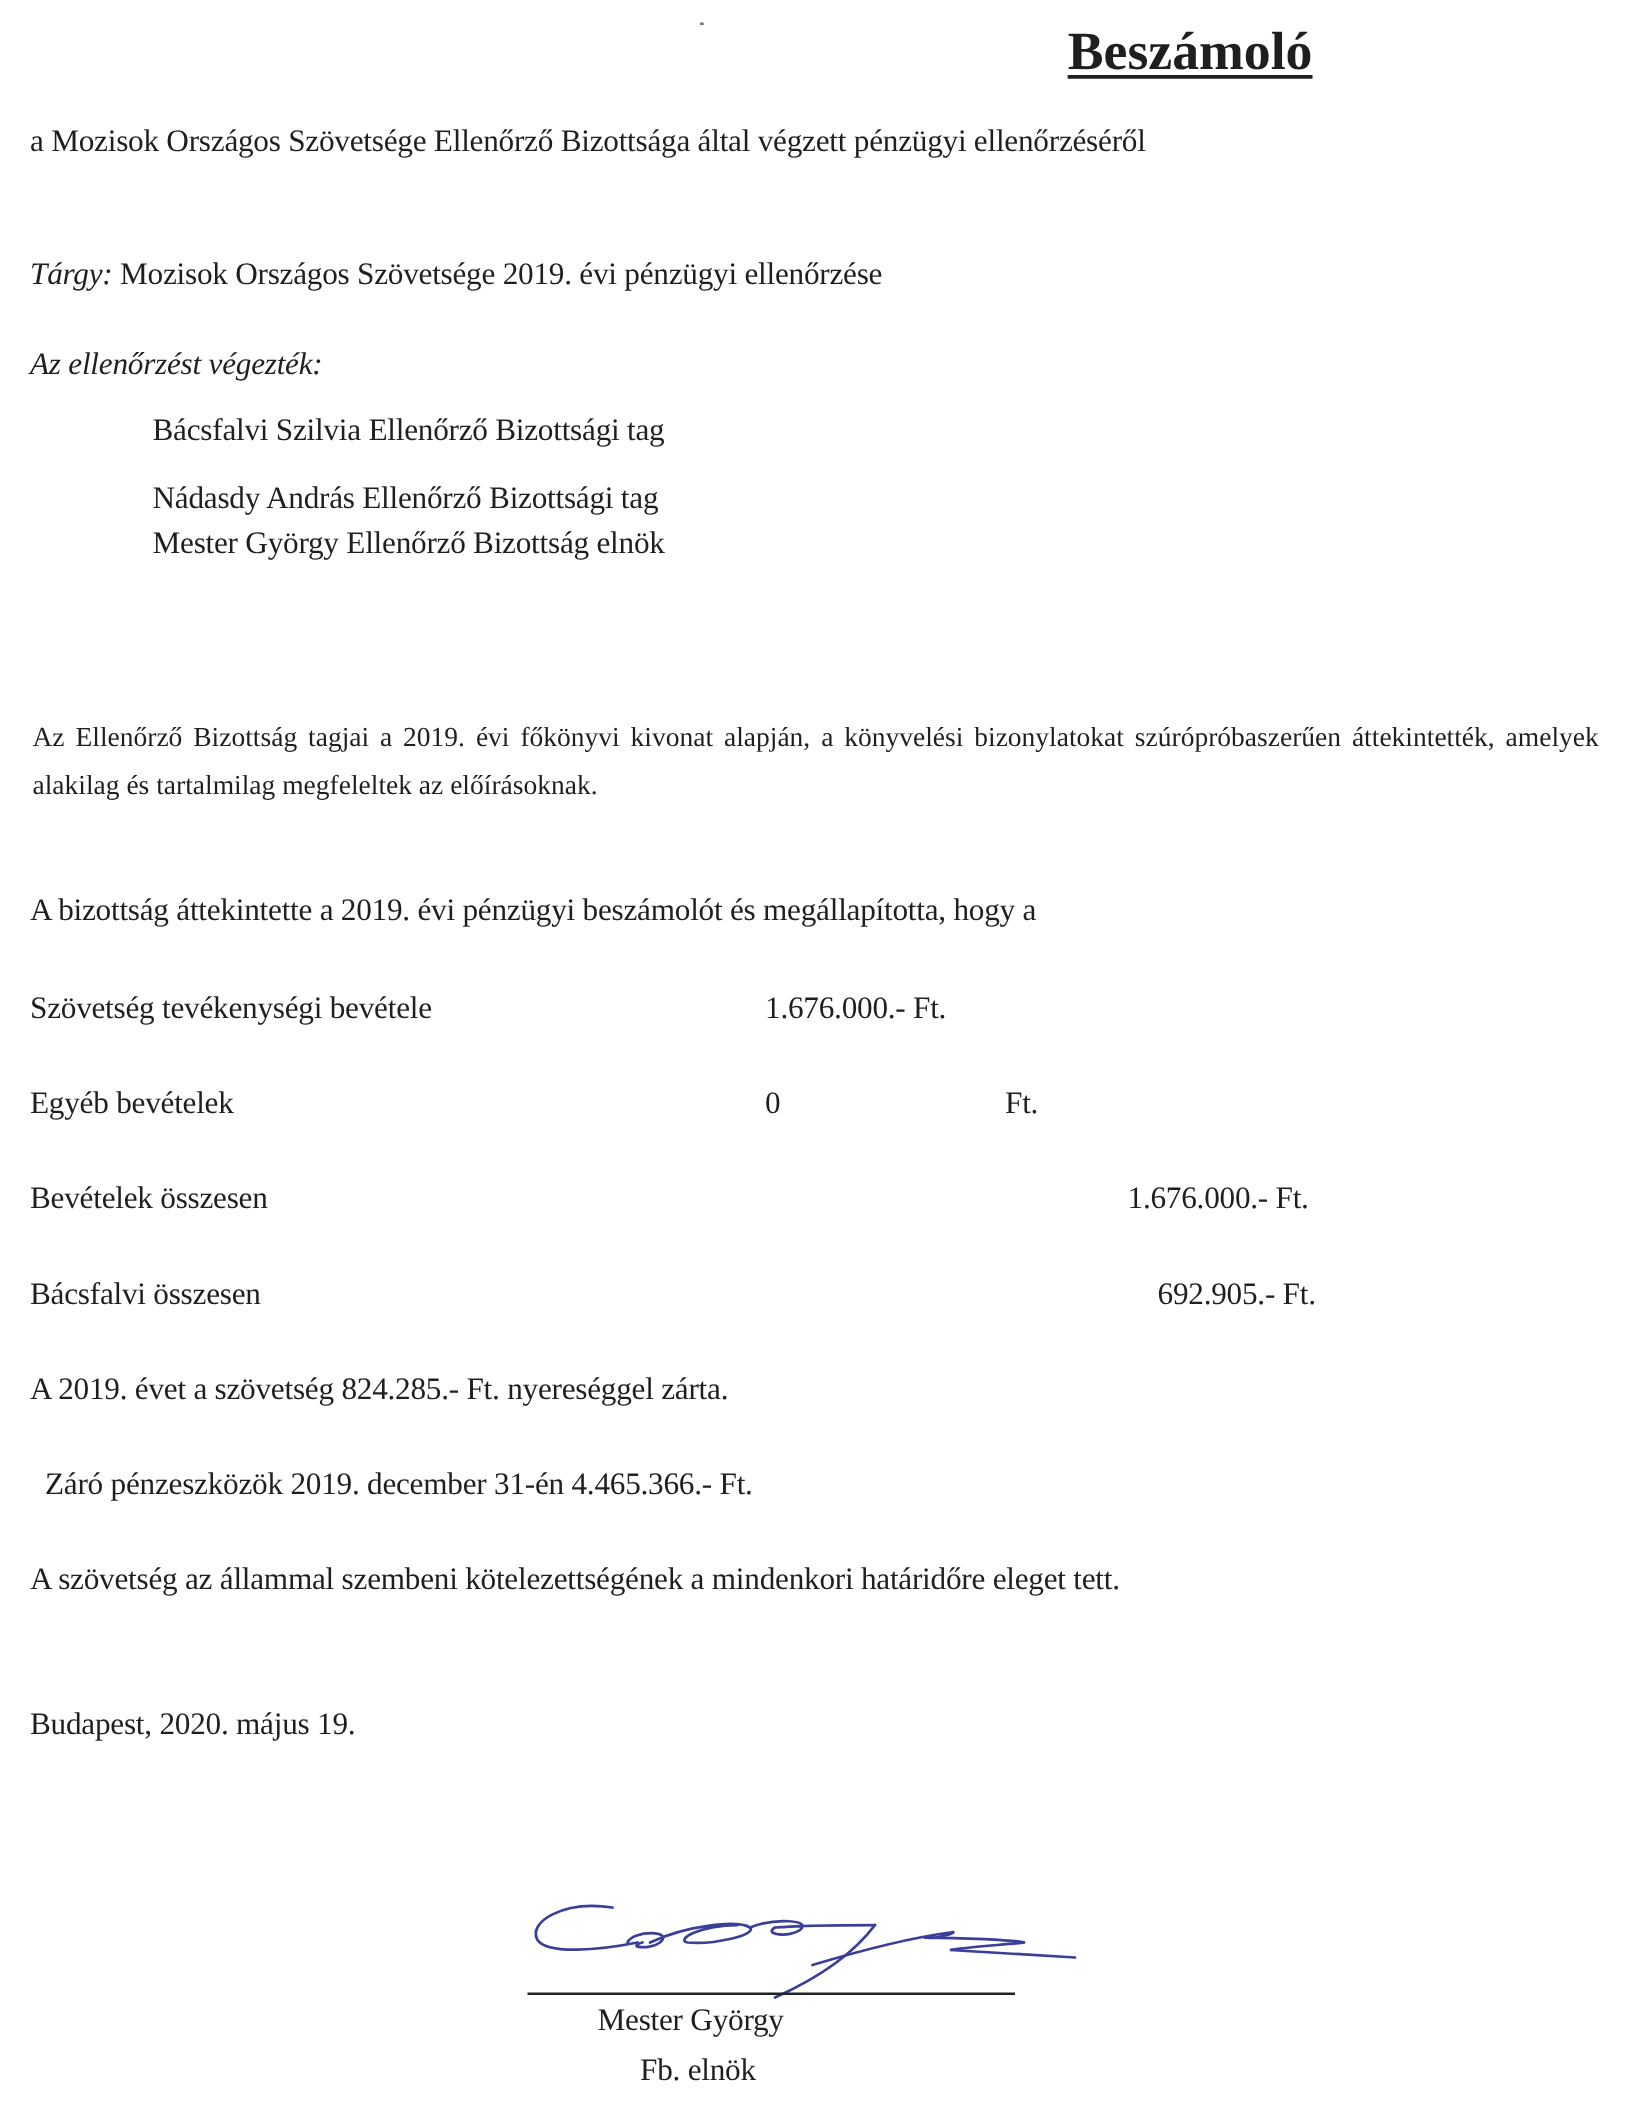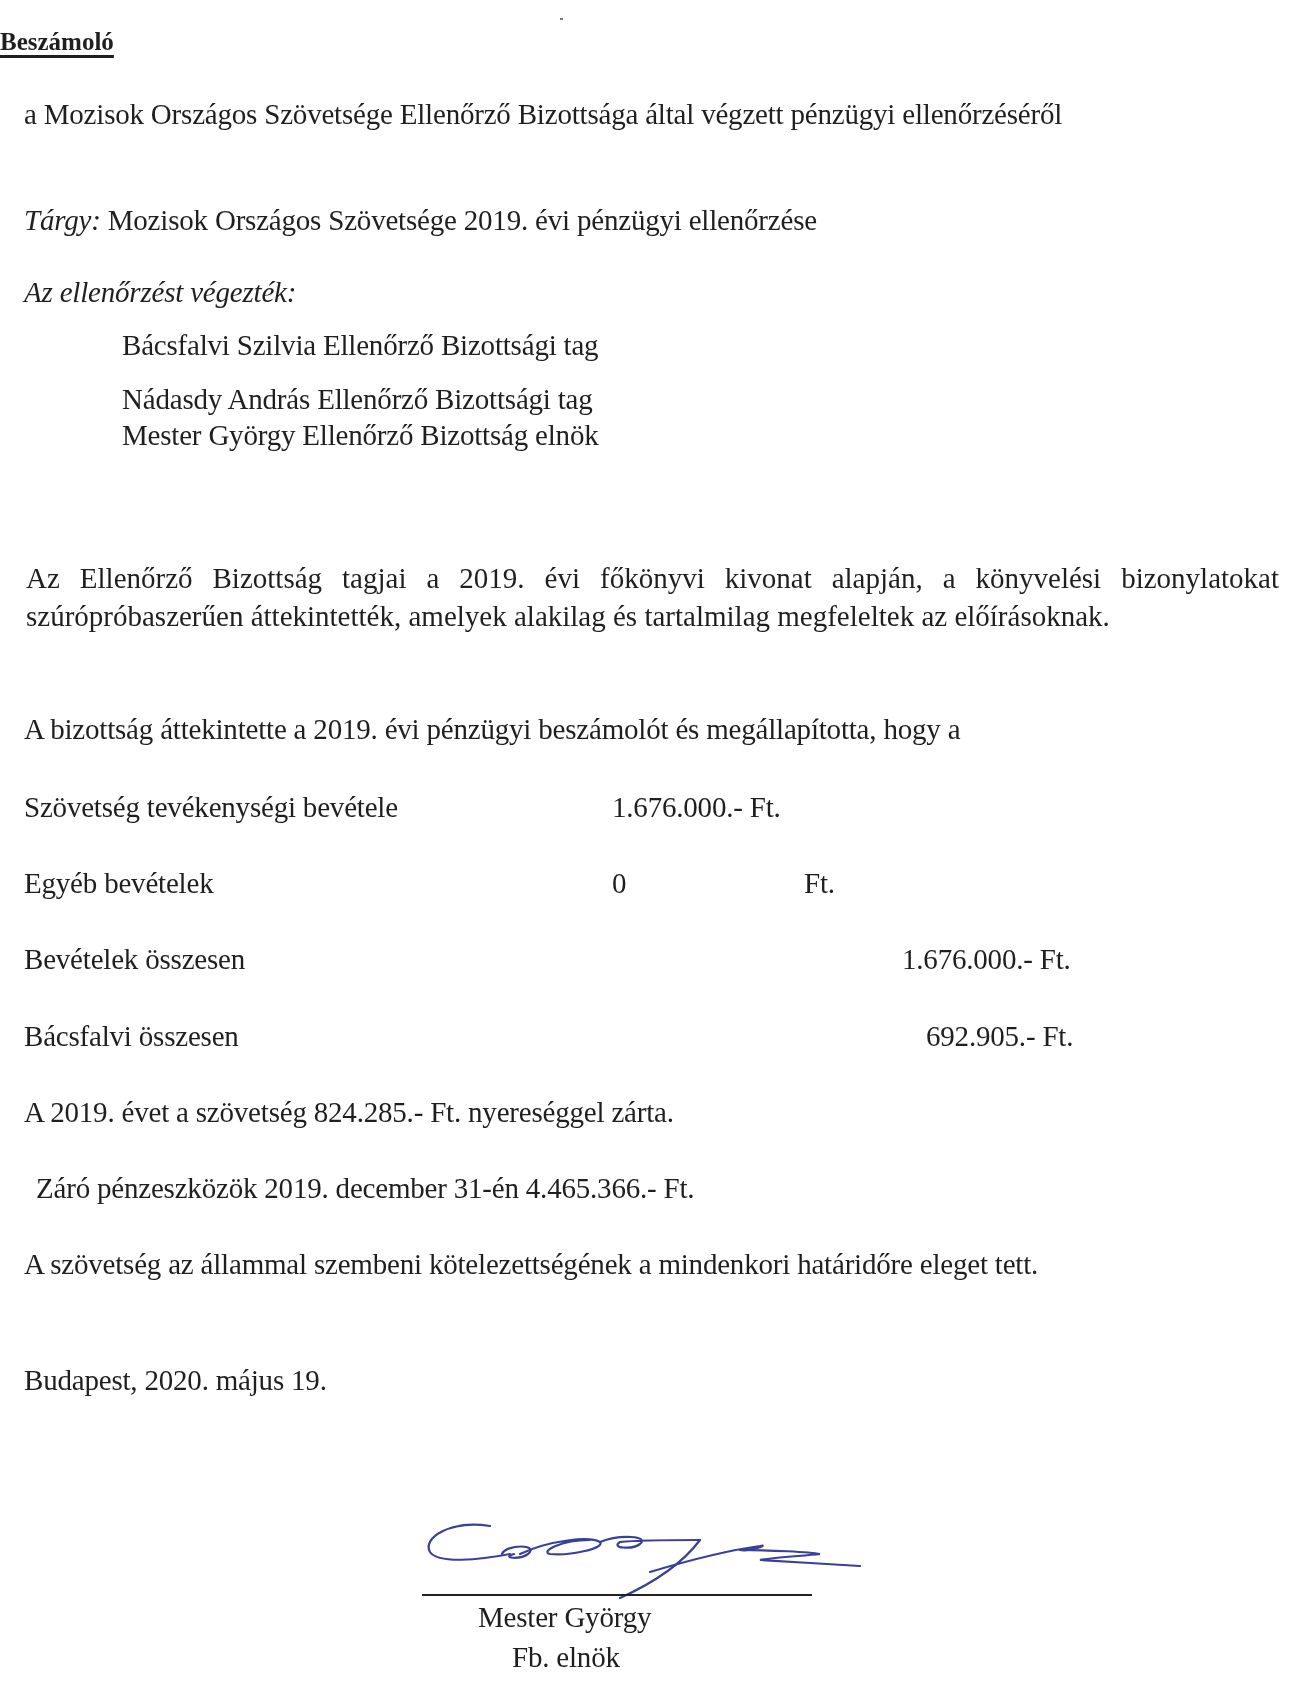--- a/index.html
+++ b/index.html
@@ -2,30 +2,30 @@
 <html><head>
 <meta charset="utf-8">
 <style>
   html, body { margin: 0; padding: 0; background: #ffffff; }
   body {
     width: 1306px; height: 1692px; position: relative; overflow: hidden;
     font-family: "Liberation Serif", "DejaVu Serif", serif;
     color: #1f1f1f;
   }
   .abs { position: absolute; white-space: nowrap; }
-  .txt { font-size: 29px; line-height: 34px; letter-spacing: -0.2px; }
+  .txt { font-size: 25px; line-height: 34px; letter-spacing: -0.2px; }
   .title {
-    left: 0; width: 1050px; top: 22px; text-align: left;
-    font-size: 25px; font-weight: bold; line-height: 40px;
+    left: 0; width: 1050px; top: 22px; text-align: right;
+    font-size: 43px; font-weight: bold; line-height: 40px;
   }
   .title span { text-decoration: underline; text-decoration-thickness: 3px; text-underline-offset: 5px; }
   .it { font-style: italic; }
   .para {
     position: absolute; left: 26px; width: 1253px; white-space: normal;
-    text-align: justify; font-size: 29px; line-height: 38px;
+    text-align: justify; font-size: 22px; line-height: 38px; margin-top: 12px;
   }
   .sigline { position: absolute; left: 422px; top: 1594px; width: 390px; height: 2px; background: #222; }
   .dot { position: absolute; left: 560px; top: 18px; width: 3px; height: 2px; background: #777; }
 </style>
 </head>
 <body>
 
 <div class="dot"></div>
 
 <div class="abs title"><span>Beszámoló</span></div>

